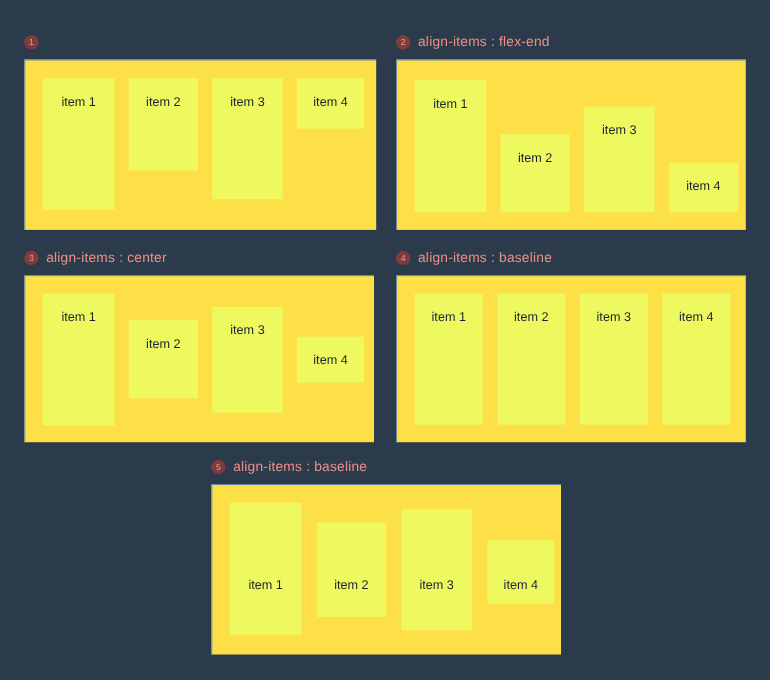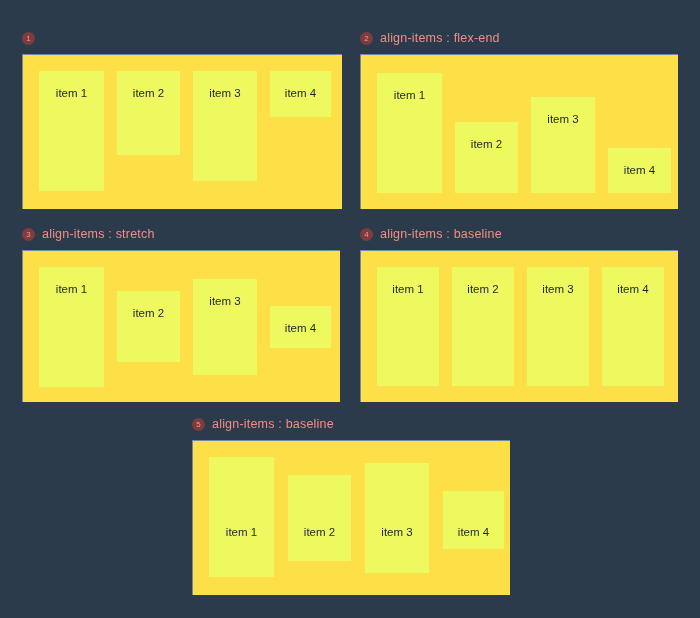--- a/index.html
+++ b/index.html
@@ -150,21 +150,21 @@
       <div class="item i1">item 1</div>
       <div class="item i2">item 2</div>
       <div class="item i3">item 3</div>
       <div class="item i4">item 4</div>
     </div>
   </div>
 
   <div class="group" id="g3">
     <div class="label-row">
       <span class="badge">3</span>
-      <span class="label-text">align-items : stretch</span>
+      <span class="label-text">align-items : center</span>
     </div>
     <div class="flexbox ctr">
       <div class="item i1">item 1</div>
       <div class="item i2">item 2</div>
       <div class="item i3">item 3</div>
       <div class="item i4">item 4</div>
     </div>
   </div>
 
   <div class="group" id="g4">

